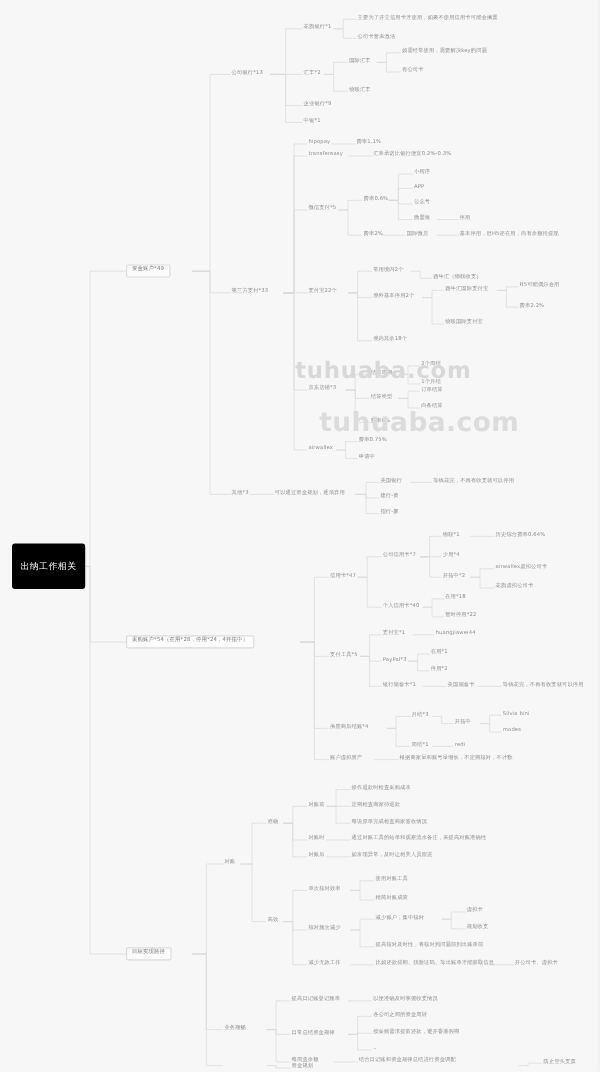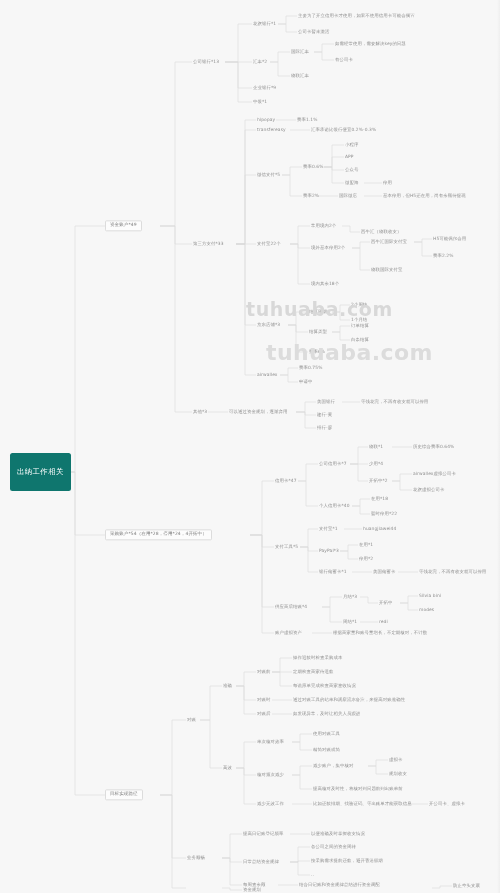--- a/index.html
+++ b/index.html
@@ -18,21 +18,21 @@
     color:#8f8f8f;
     transform:translateY(-50%);
   }
   .node.boxed{
     border:0.6px solid #dcdcdc;background:#fcfcfc;
     border-radius:1.5px;
     padding:2.2px 4px;
     color:#7c7c7c;
   }
   .node.root{
-    background:#0f766e;border:none;color:#ffffff;
+    background:#000000;border:none;color:#ffffff;
     font-size:7.4px;padding:15px 7px;border-radius:2.5px;
     letter-spacing:0.4px;
     box-shadow:0 0 0 0 rgba(0,0,0,0);
   }
   .node.lvl2{font-size:4.5px;}
   .node.leaf{font-size:4.4px;}
   .watermark{
     position:absolute;left:246px;top:298px;
     font-size:19px;font-weight:bold;color:#d8d8d8;
     letter-spacing:0.6px;

